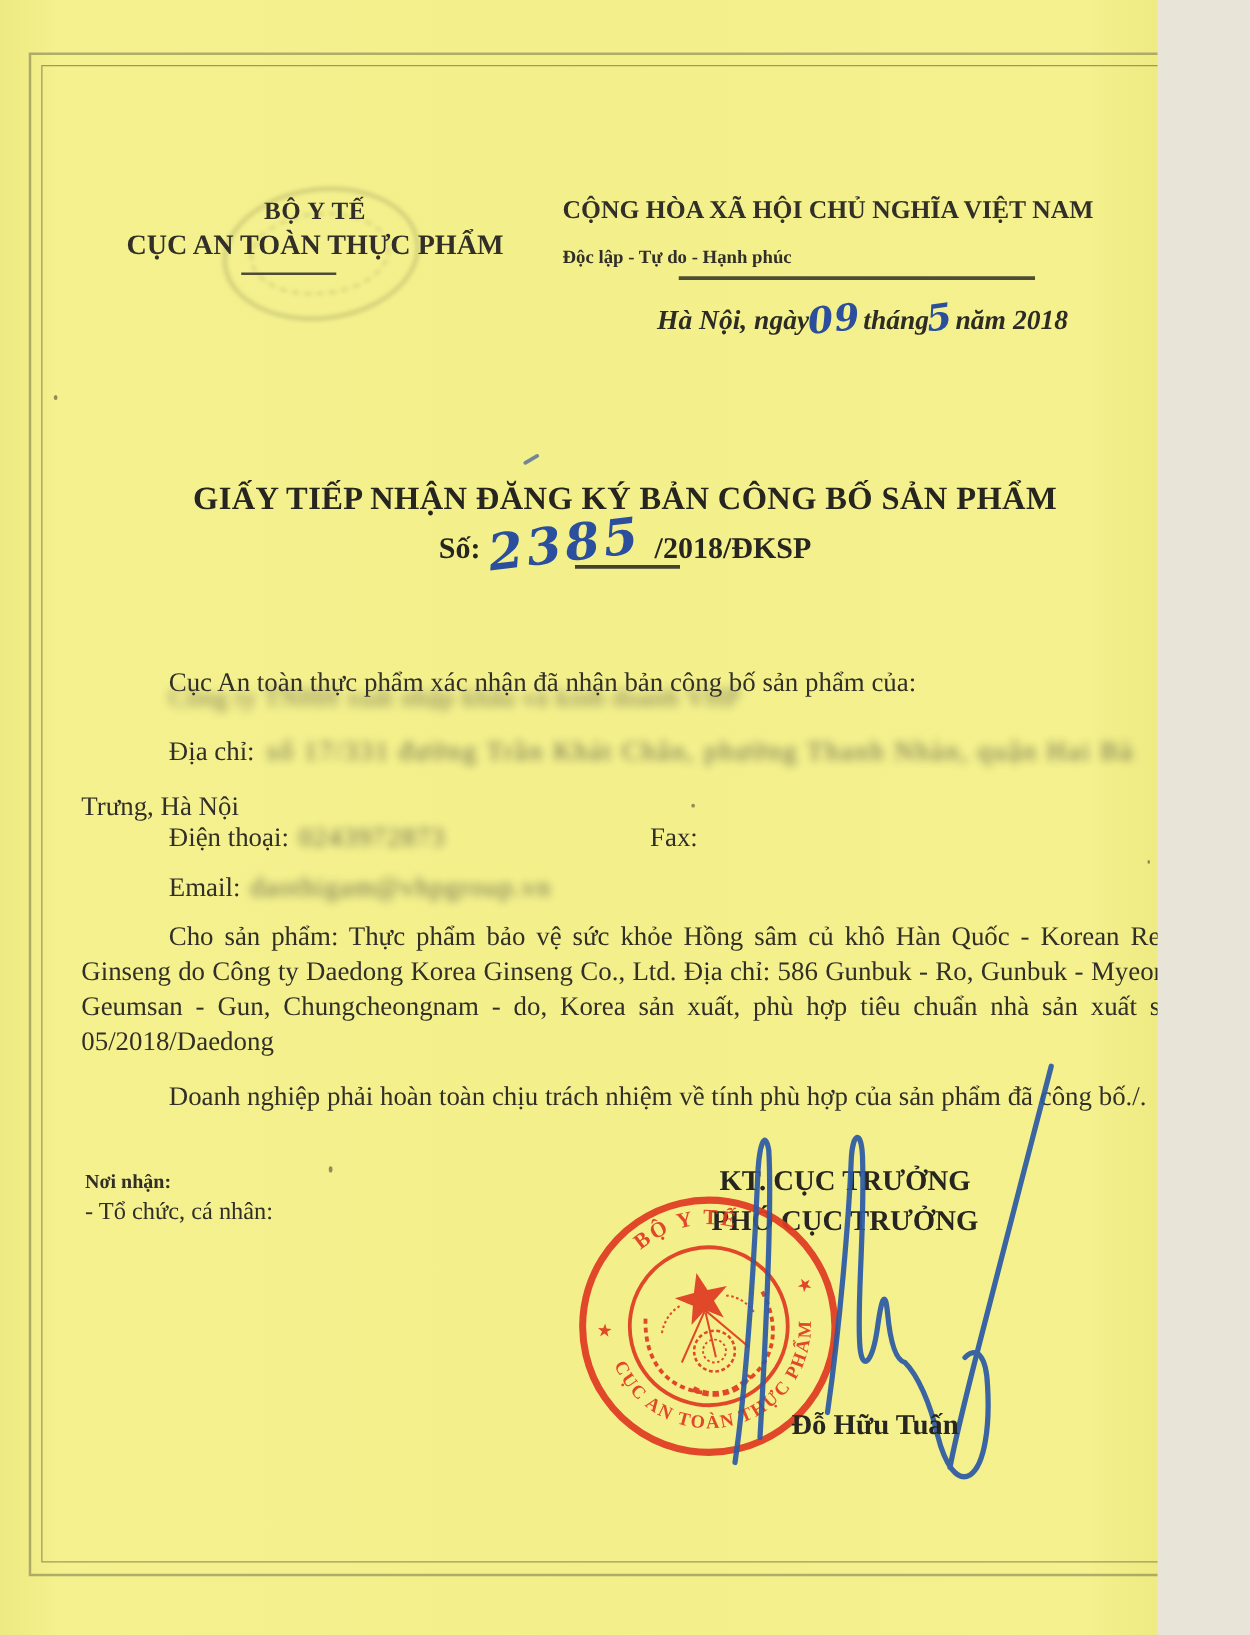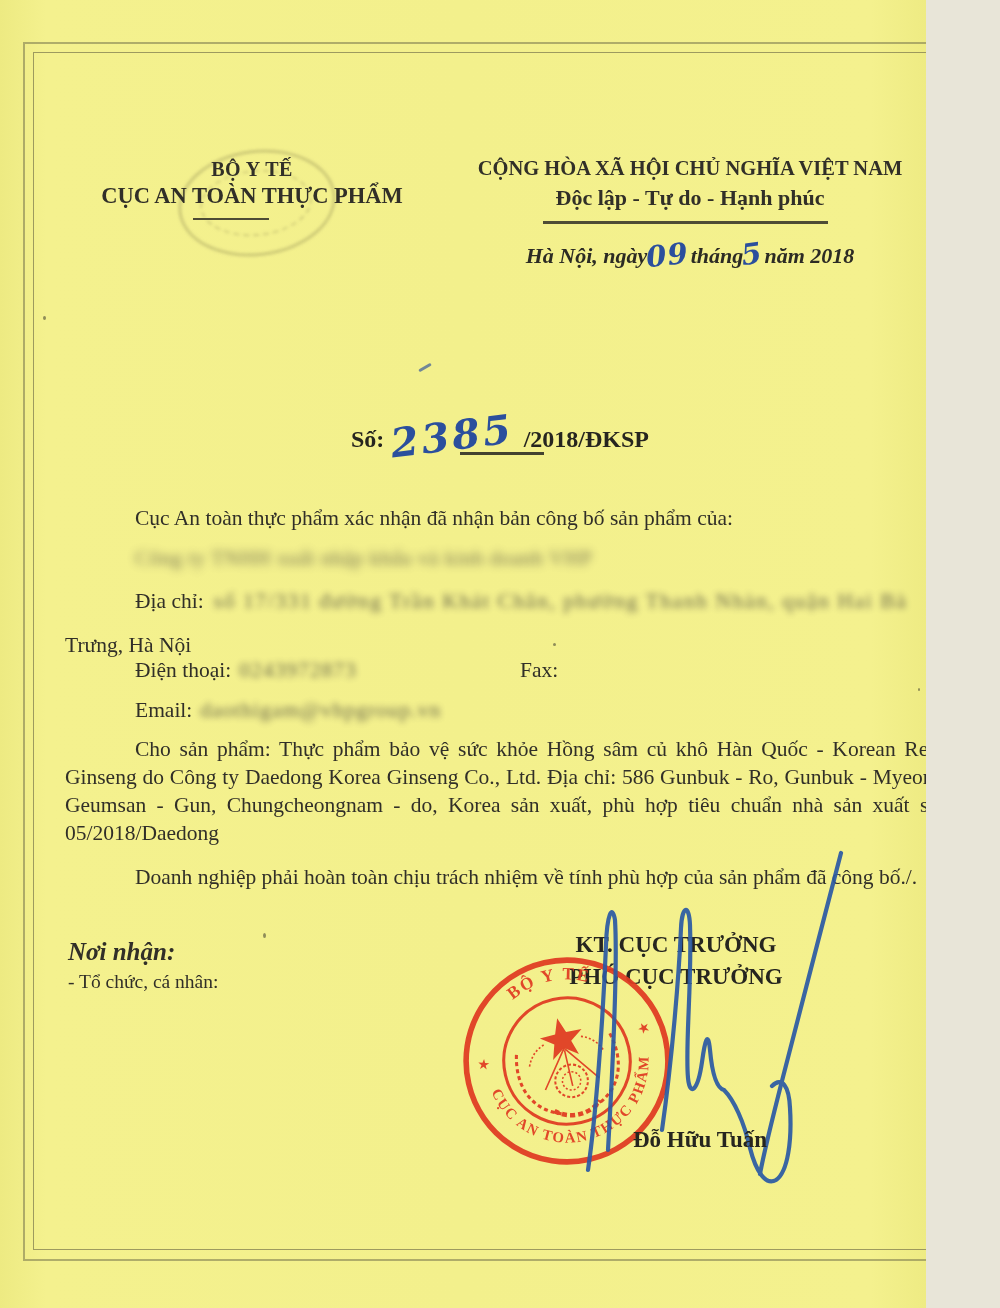--- a/index.html
+++ b/index.html
@@ -15,52 +15,52 @@
   .frame-inner{left:33px;top:52px;width:914px;height:1196px;border:1.6px solid rgba(110,108,70,.65);}
   
   .watermark{left:178px;top:150px;width:152px;height:100px;border:3px solid rgba(148,142,84,.40);
     border-radius:50%;transform:rotate(-7deg);filter:blur(1.6px);}
   .watermark-inner{left:200px;top:170px;width:108px;height:62px;border:2px dashed rgba(148,142,84,.35);
     border-radius:50%;transform:rotate(-5deg);filter:blur(1.8px);}
   .hdr-left{left:58px;top:158px;width:388px;text-align:center;line-height:1.15;}
   .hdr-left .l1{font-size:20px;font-weight:bold;letter-spacing:.5px;}
   .hdr-left .l2{font-size:22.5px;font-weight:bold;margin-top:2px;}
   .rule-left{left:193px;top:218px;width:76px;height:2.4px;background:rgba(48,47,38,.85);}
-  .hdr-right{left:450px;top:156px;width:480px;text-align:center;line-height:1.2;}
+  .hdr-right{left:450px;top:156px;width:480px;text-align:left;line-height:1.2;}
   .hdr-right .l1{font-size:20.5px;font-weight:bold;}
-  .hdr-right .l2{font-size:22px;font-weight:bold;margin-top:4px;}
+  .hdr-right .l2{font-size:15px;font-weight:bold;margin-top:16px;}
   .rule-right{left:543px;top:221px;width:285px;height:2.6px;background:rgba(48,47,38,.85);}
   .dateline{left:450px;top:236px;width:480px;text-align:center;font-size:22px;font-weight:bold;font-style:italic;color:#2c2b24;}
   .hand{color:#2b4f9d;font-style:italic;font-family:"DejaVu Serif",serif;}
   .hand-day{font-size:29px;display:inline-block;transform:rotate(-6deg) translateY(2px);margin:0 2px 0 -1px;letter-spacing:1px;}
   .hand-month{font-size:29px;display:inline-block;transform:rotate(-8deg) translateY(1px);margin:0 3px 0 -2px;}
   .doc-title{left:0;top:384px;width:1000px;text-align:center;font-size:26px;font-weight:bold;letter-spacing:.3px;color:#26251f;}
   .doc-number{left:0;top:409px;width:1000px;text-align:center;font-size:24px;font-weight:bold;color:#26251f;}
   .hand-number{font-size:40px;display:inline-block;transform:rotate(-7deg) translateY(3px);margin:0 10px 0 6px;letter-spacing:3px;}
   .rule-number{left:460px;top:452px;width:84px;height:3px;background:rgba(48,47,38,.9);}
   .body-text{font-size:21.5px;line-height:1.3;}
-  .intro{left:65px;top:505px;width:872px;text-indent:70px;}
+  .intro{left:65px;top:533px;width:872px;text-indent:70px;}
   .redact{filter:blur(3.4px);opacity:.78;color:#45433a;}
   .redact-strong{filter:blur(4px);opacity:.72;color:#4a483e;}
   .company-line{left:135px;top:546px;width:680px;font-size:21px;white-space:nowrap;letter-spacing:.5px;}
   .address-line{left:65px;top:588px;width:900px;white-space:nowrap;}
   .address-line .lbl{margin-left:70px;}
   .address-line .redact{letter-spacing:1.6px;margin-left:10px;}
   .address-cont{left:65px;top:620px;margin-top:12px;}
   .phone-line{left:65px;top:657px;width:872px;}
   .phone-line .lbl{margin-left:70px;}
   .phone-line .redact{margin-left:8px;letter-spacing:1px;}
   .fax-lbl{position:absolute;left:455px;top:0;}
   .email-line{left:65px;top:697px;width:872px;}
   .email-line .lbl{margin-left:70px;}
   .email-line .redact{margin-left:8px;letter-spacing:1px;}
   .product{left:65px;top:736px;width:874px;text-indent:70px;text-align:justify;}
   .responsibility{left:65px;top:864px;width:874px;text-indent:70px;text-align:justify;}
   .recipients{left:68px;top:935px;width:300px;font-size:19.5px;line-height:1.35;}
-  .recipients .lbl{font-size:25px;font-weight:bold;font-style:italic;}
+  .recipients .lbl{font-size:16px;font-weight:bold;}
   .sign-titles{left:480px;top:929px;width:392px;text-align:center;font-size:23px;font-weight:bold;line-height:1.38;color:#26251f;}
   .signer-name{left:555px;top:1127px;width:290px;text-align:center;font-size:23px;font-weight:bold;color:#26251f;z-index:6;}
   .seal{left:460px;top:954px;width:214px;height:214px;transform:rotate(-13deg);z-index:3;opacity:.93;}
   .sig-svg{left:545px;top:833px;width:380px;height:372px;z-index:5;}
   .speck{background:rgba(60,58,45,.55);border-radius:50%;}
   .penflick{left:418px;top:366px;width:14px;height:3px;background:rgba(43,79,157,.65);transform:rotate(-30deg);border-radius:2px;}
 </style>
 </head>
 <body>
 
@@ -83,20 +83,21 @@
     <div class="l2">Độc lập - Tự do - Hạnh phúc</div>
   </div>
   <div class="abs rule-right"></div>
 
   <div class="abs dateline">
     <span>Hà Nội, ngày</span><span class="hand hand-day">09</span><span>tháng</span><span class="hand hand-month">5</span><span>năm 2018</span>
   </div>
 
   <div class="abs penflick"></div>
 
+  <div class="abs doc-title">GIẤY TIẾP NHẬN ĐĂNG KÝ BẢN CÔNG BỐ SẢN PHẨM</div>
   <div class="abs doc-number">
     <span>Số:</span><span class="hand hand-number">2385</span><span>/2018/ĐKSP</span>
   </div>
   <div class="abs rule-number"></div>
 
   <div class="abs body-text intro">Cục An toàn thực phẩm xác nhận đã nhận bản công bố sản phẩm của:</div>
 
   <div class="abs company-line">
     <span class="redact-strong">Công ty TNHH xuất nhập khẩu và kinh doanh VHP</span>
   </div>

